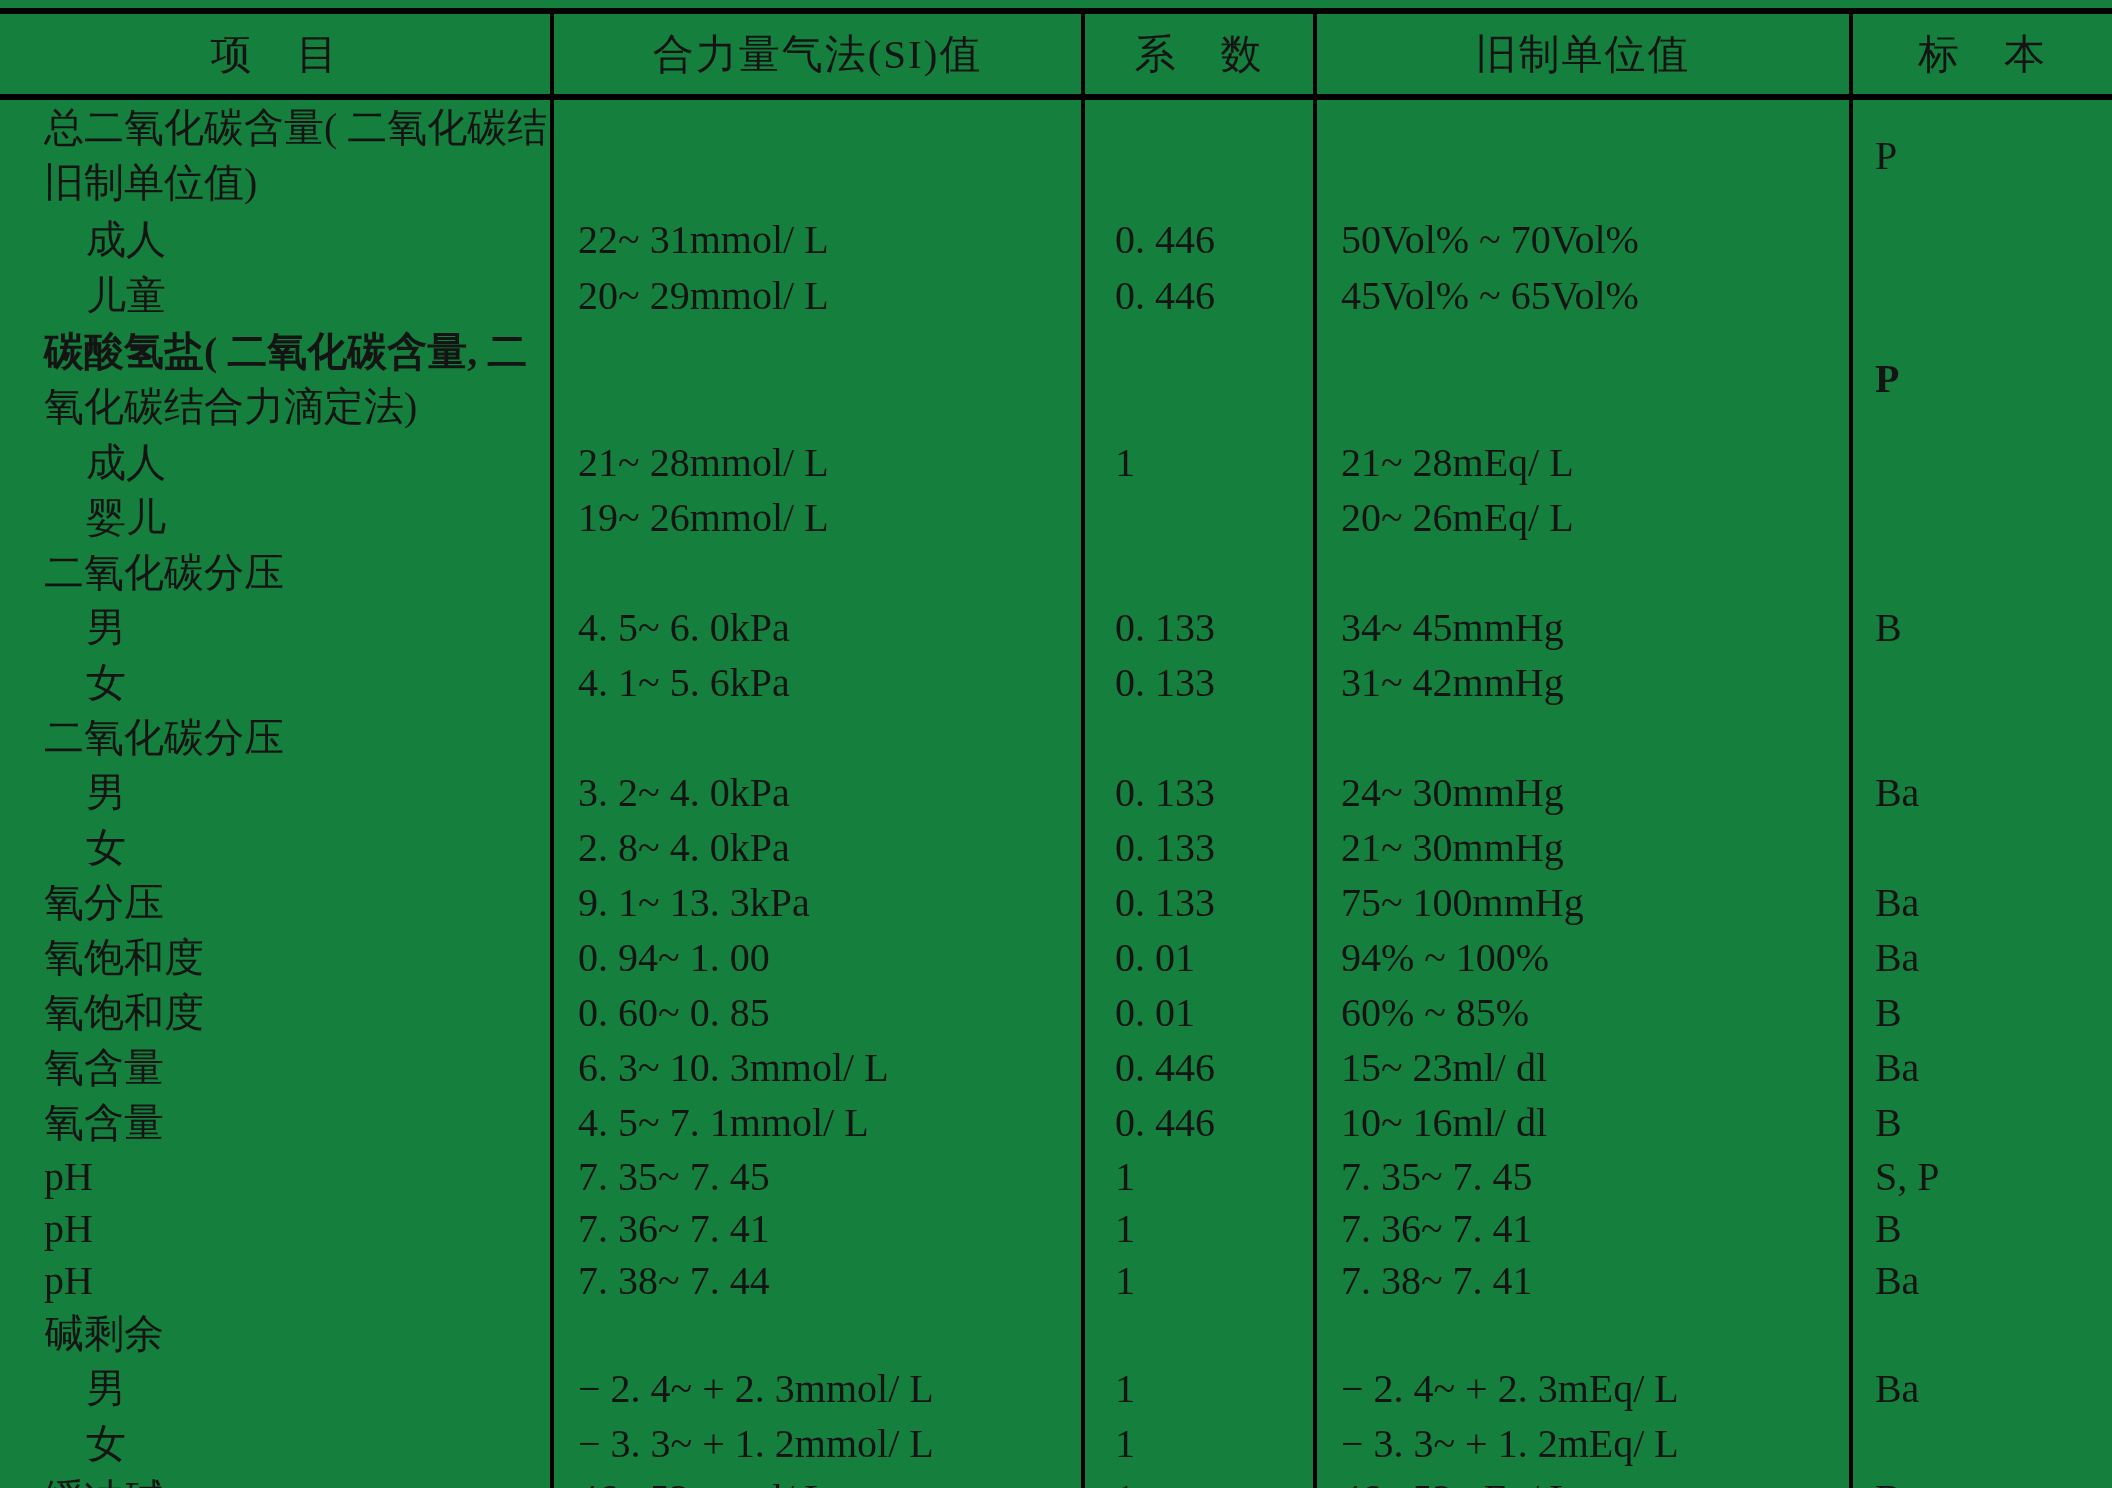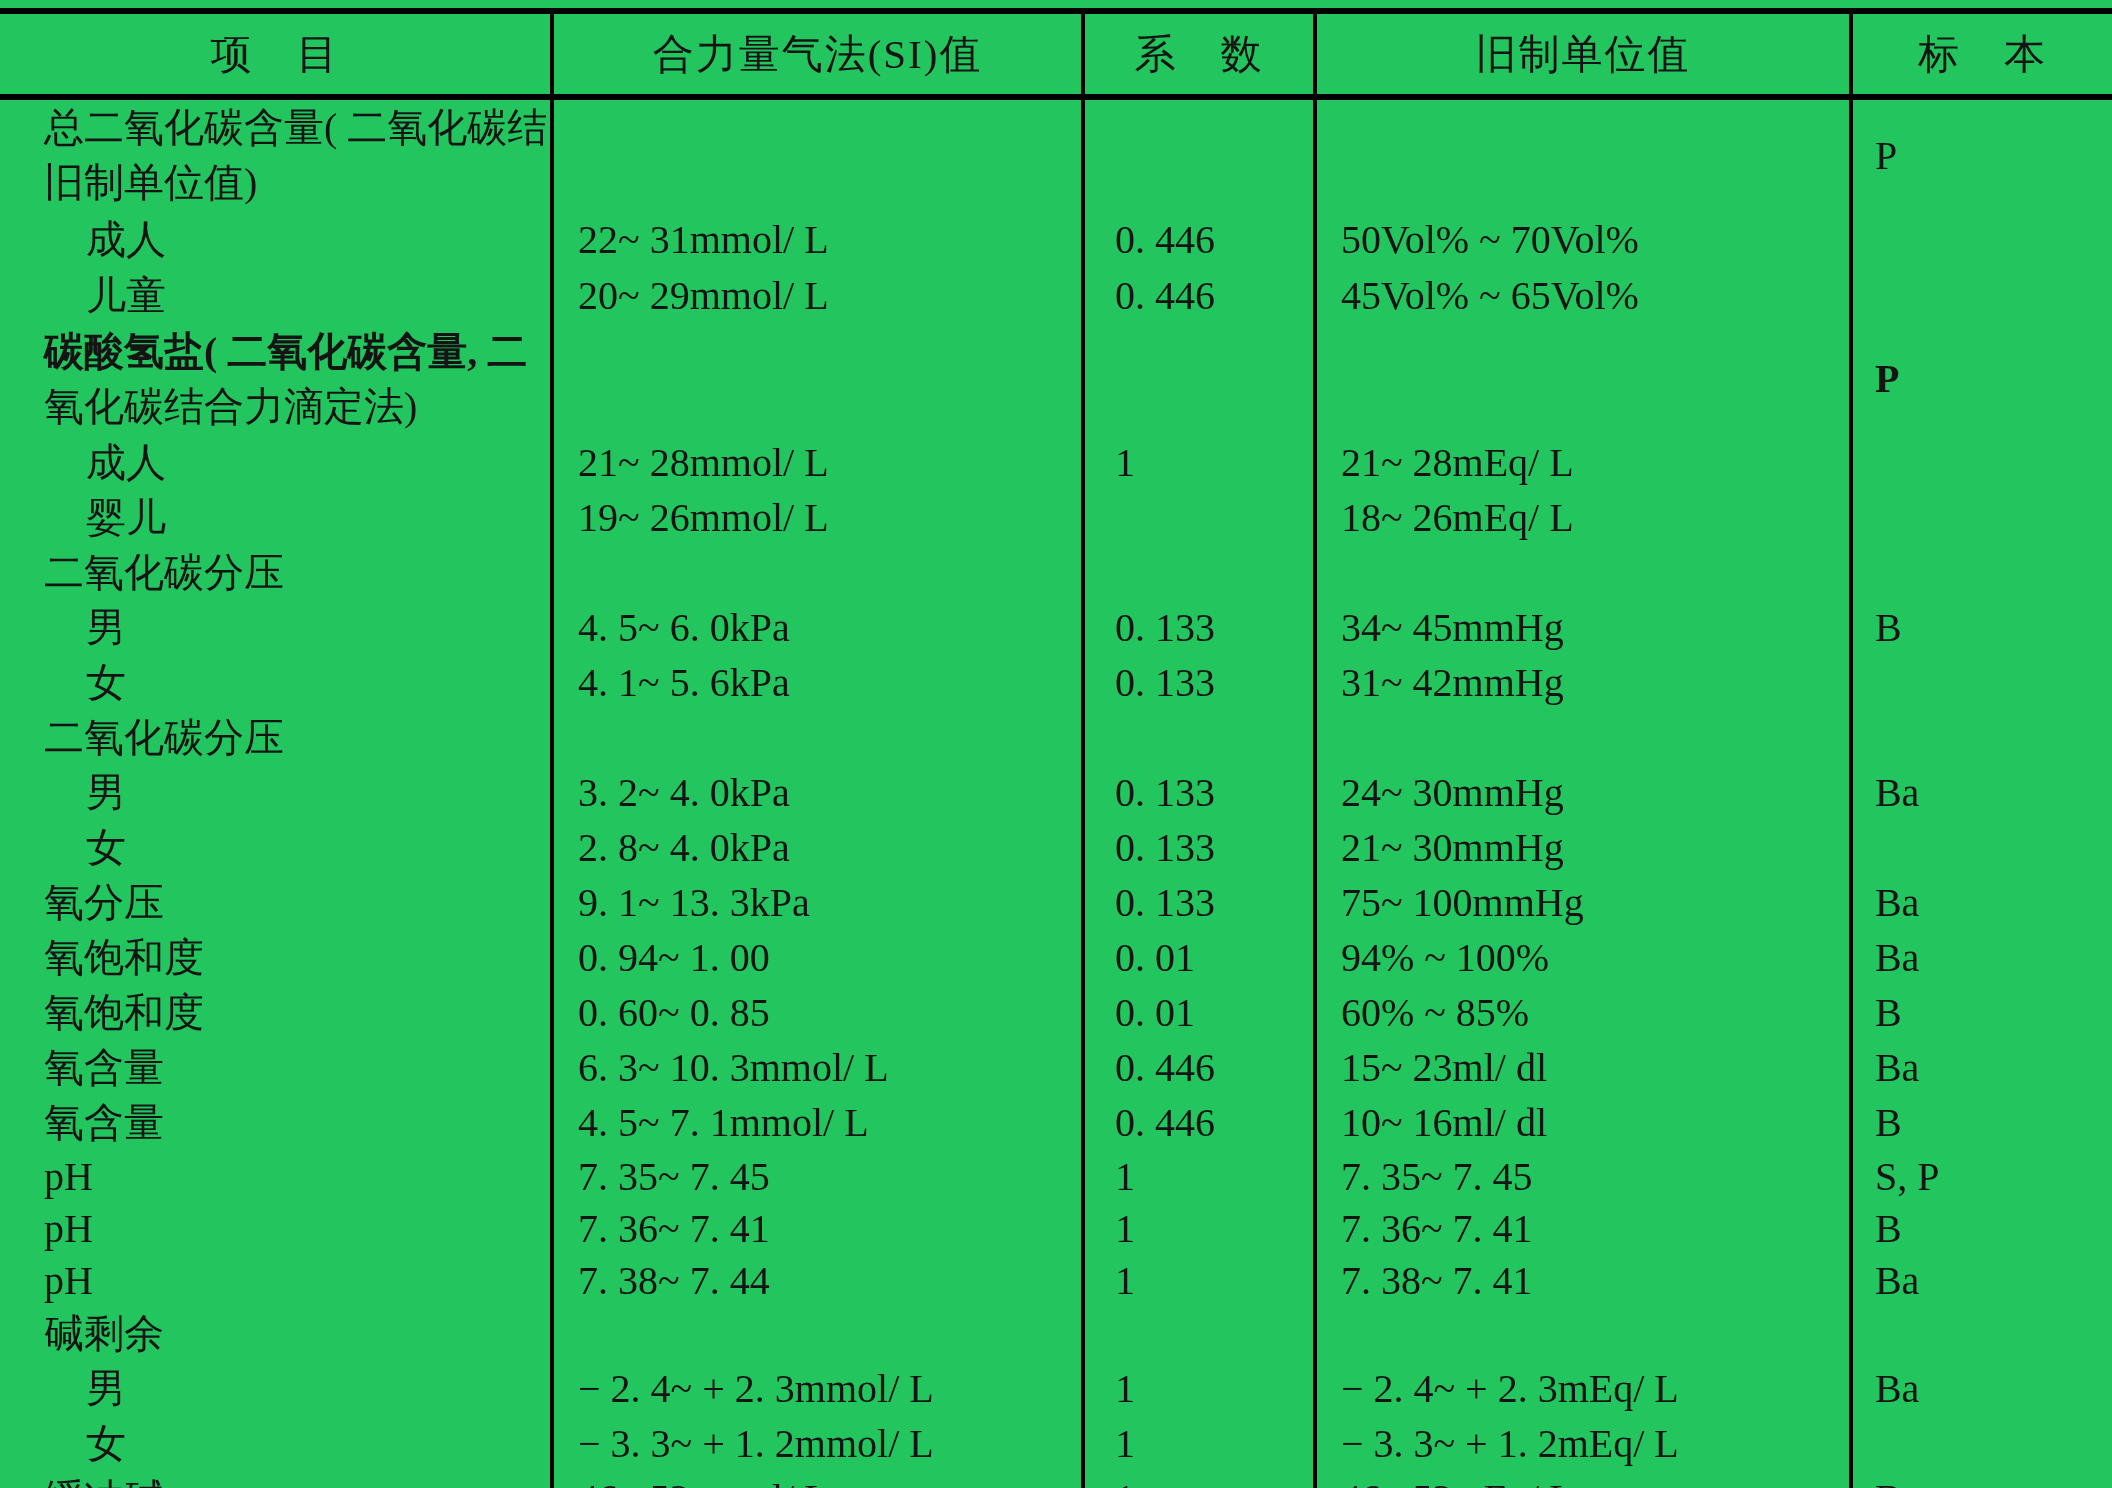--- a/index.html
+++ b/index.html
@@ -1,19 +1,19 @@
 <!DOCTYPE html>
 <html><head>
 <meta charset="utf-8">
 <style>
   html,body{margin:0;padding:0;background:#ffffff;}
   .page{
     position:relative;
     width:2112px;height:1488px;
-    background:#22c55e;
+    background:#15803d;
     overflow:hidden;
     color:#141414;
     font-family:"Liberation Serif","DejaVu Serif",serif;
   }
   table.ref{
     width:2112px;
     margin-top:8px;
     border-collapse:collapse;
     table-layout:fixed;
     border-top:6px solid #000;
@@ -117,21 +117,21 @@
           <td class="c-item indent">成人</td>
           <td class="c-si b">21~ 28mmol/ L</td>
           <td class="c-coef b">1</td>
           <td class="c-old b">21~ 28mEq/ L</td>
           <td class="c-spec b"></td>
         </tr>
         <tr>
           <td class="c-item indent">婴儿</td>
           <td class="c-si b">19~ 26mmol/ L</td>
           <td class="c-coef b"></td>
-          <td class="c-old b">18~ 26mEq/ L</td>
+          <td class="c-old b">20~ 26mEq/ L</td>
           <td class="c-spec b"></td>
         </tr>
         <tr>
           <td class="c-item">二氧化碳分压</td>
           <td class="c-si b"></td>
           <td class="c-coef b"></td>
           <td class="c-old b"></td>
           <td class="c-spec b"></td>
         </tr>
         <tr>

